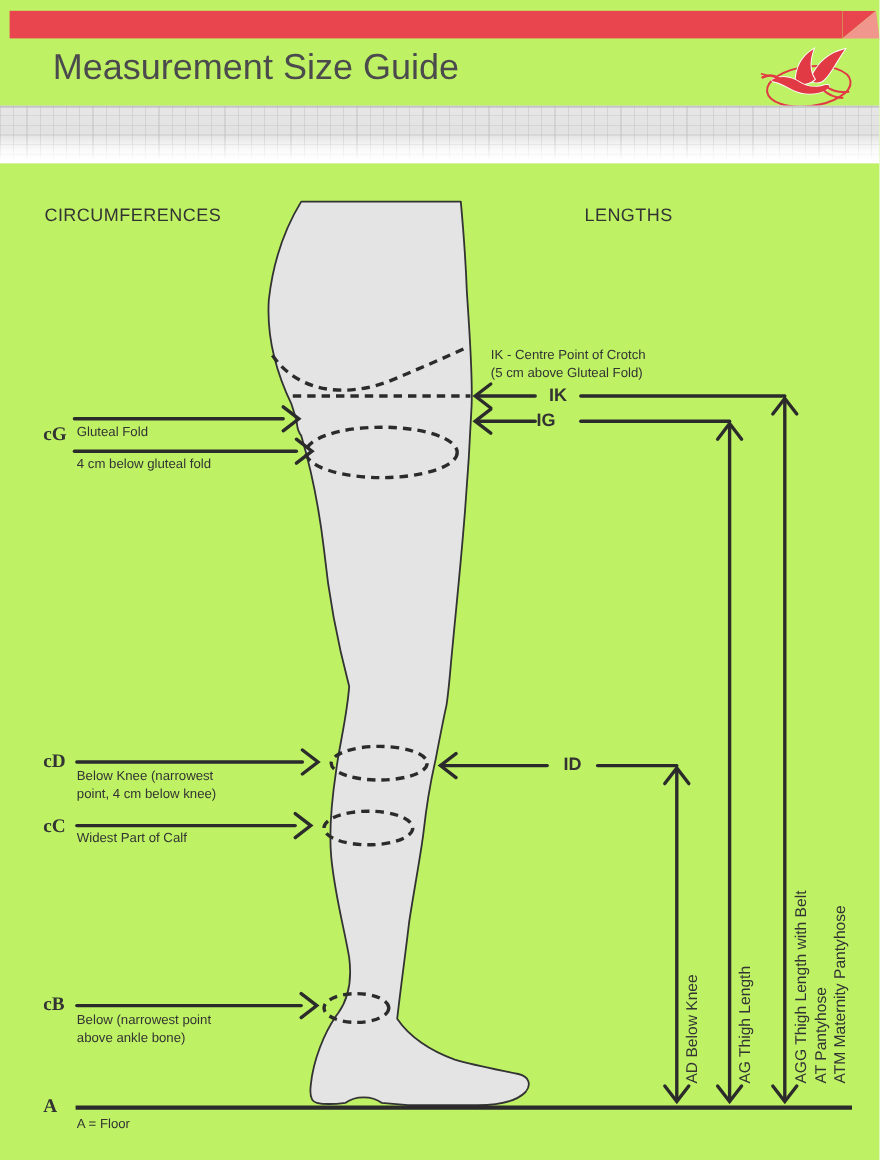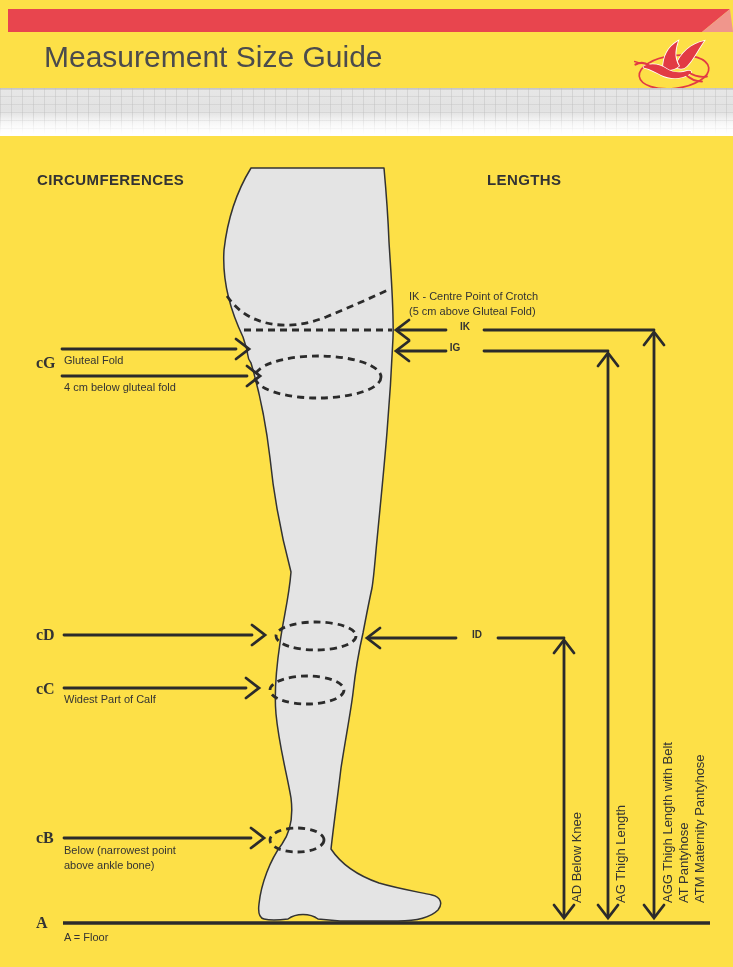--- a/index.html
+++ b/index.html
@@ -4,21 +4,21 @@
 <style>
   :root{
     --accent:#e8454e;
     --fold:#f0968c;
     --ink:#2b2b2b;
     --text:#333333;
     --leg:#e4e4e4;
   }
   html,body{margin:0;padding:0;background:#fff;}
   .page{
-    position:relative;width:733px;height:967px;background:#fde047;overflow:hidden;
+    position:relative;width:733px;height:967px;background:#bef264;overflow:hidden;
     font-family:"Liberation Sans","DejaVu Sans",sans-serif;color:var(--text);
   }
   
   .red-bar{position:absolute;left:8px;top:9px;width:694px;height:23px;background:var(--accent);}
   .fold-svg{position:absolute;left:702px;top:9px;}
   .page-title{
     position:absolute;left:44px;top:40px;font-size:30px;font-weight:400;
     color:#4b4b4d;letter-spacing:0px;white-space:nowrap;
   }
   .logo{position:absolute;left:634px;top:38px;width:82px;height:60px;}
@@ -31,23 +31,23 @@
       linear-gradient(to bottom, #e7e7e7 0%, #e2e2e2 45%, #f4f4f4 78%, #ffffff 100%);
   }
   .texture-band::after{
     content:"";position:absolute;inset:0;
     background:linear-gradient(to bottom, rgba(255,255,255,0) 55%, #fff 96%);
   }
   
   .diagram{position:absolute;left:0;top:0;width:733px;height:967px;z-index:1;}
   
   .lbl{position:absolute;font-size:11px;line-height:15px;color:var(--text);white-space:nowrap;z-index:2;}
-  .heading{position:absolute;font-size:15px;font-weight:700;letter-spacing:.4px;color:var(--text);z-index:2;white-space:nowrap;}
+  .heading{position:absolute;font-size:15px;font-weight:400;letter-spacing:.4px;color:var(--text);z-index:2;white-space:nowrap;}
   .code{position:absolute;font-size:16px;font-weight:700;color:var(--text);z-index:2;white-space:nowrap;font-family:Liberation Serif, serif;}
-  .code-inline{position:absolute;font-size:10px;font-weight:700;color:var(--text);z-index:2;text-align:center;}
+  .code-inline{position:absolute;font-size:15px;font-weight:700;color:var(--text);z-index:2;text-align:center;}
   .vlabel{
     position:absolute;font-size:13px;line-height:14px;color:var(--text);
     white-space:nowrap;transform:rotate(-90deg);transform-origin:0 0;z-index:2;
   }
   .vlabel div{white-space:nowrap;line-height:16px;}
 </style>
 </head>
 <body>
 
 <div class="page">
@@ -172,20 +172,24 @@
   </svg>
 
   <div class="heading" style="left:37px;top:171px">CIRCUMFERENCES</div>
   <div class="heading" style="left:487px;top:171px">LENGTHS</div>
 
   <div class="code" style="left:36px;top:354px">cG</div>
   <div class="lbl" style="left:64px;top:353px">Gluteal Fold</div>
   <div class="lbl" style="left:64px;top:380px">4 cm below gluteal fold</div>
 
   <div class="code" style="left:36px;top:626px">cD</div>
+  <div class="lbl" style="left:64px;top:640px">
+    <div>Below Knee (narrowest</div>
+    <div>point, 4 cm below knee)</div>
+  </div>
 
   <div class="code" style="left:36px;top:680px">cC</div>
   <div class="lbl" style="left:64px;top:692px">Widest Part of Calf</div>
 
   <div class="code" style="left:36px;top:829px">cB</div>
   <div class="lbl" style="left:64px;top:843px">
     <div>Below (narrowest point</div>
     <div>above ankle bone)</div>
   </div>
 

